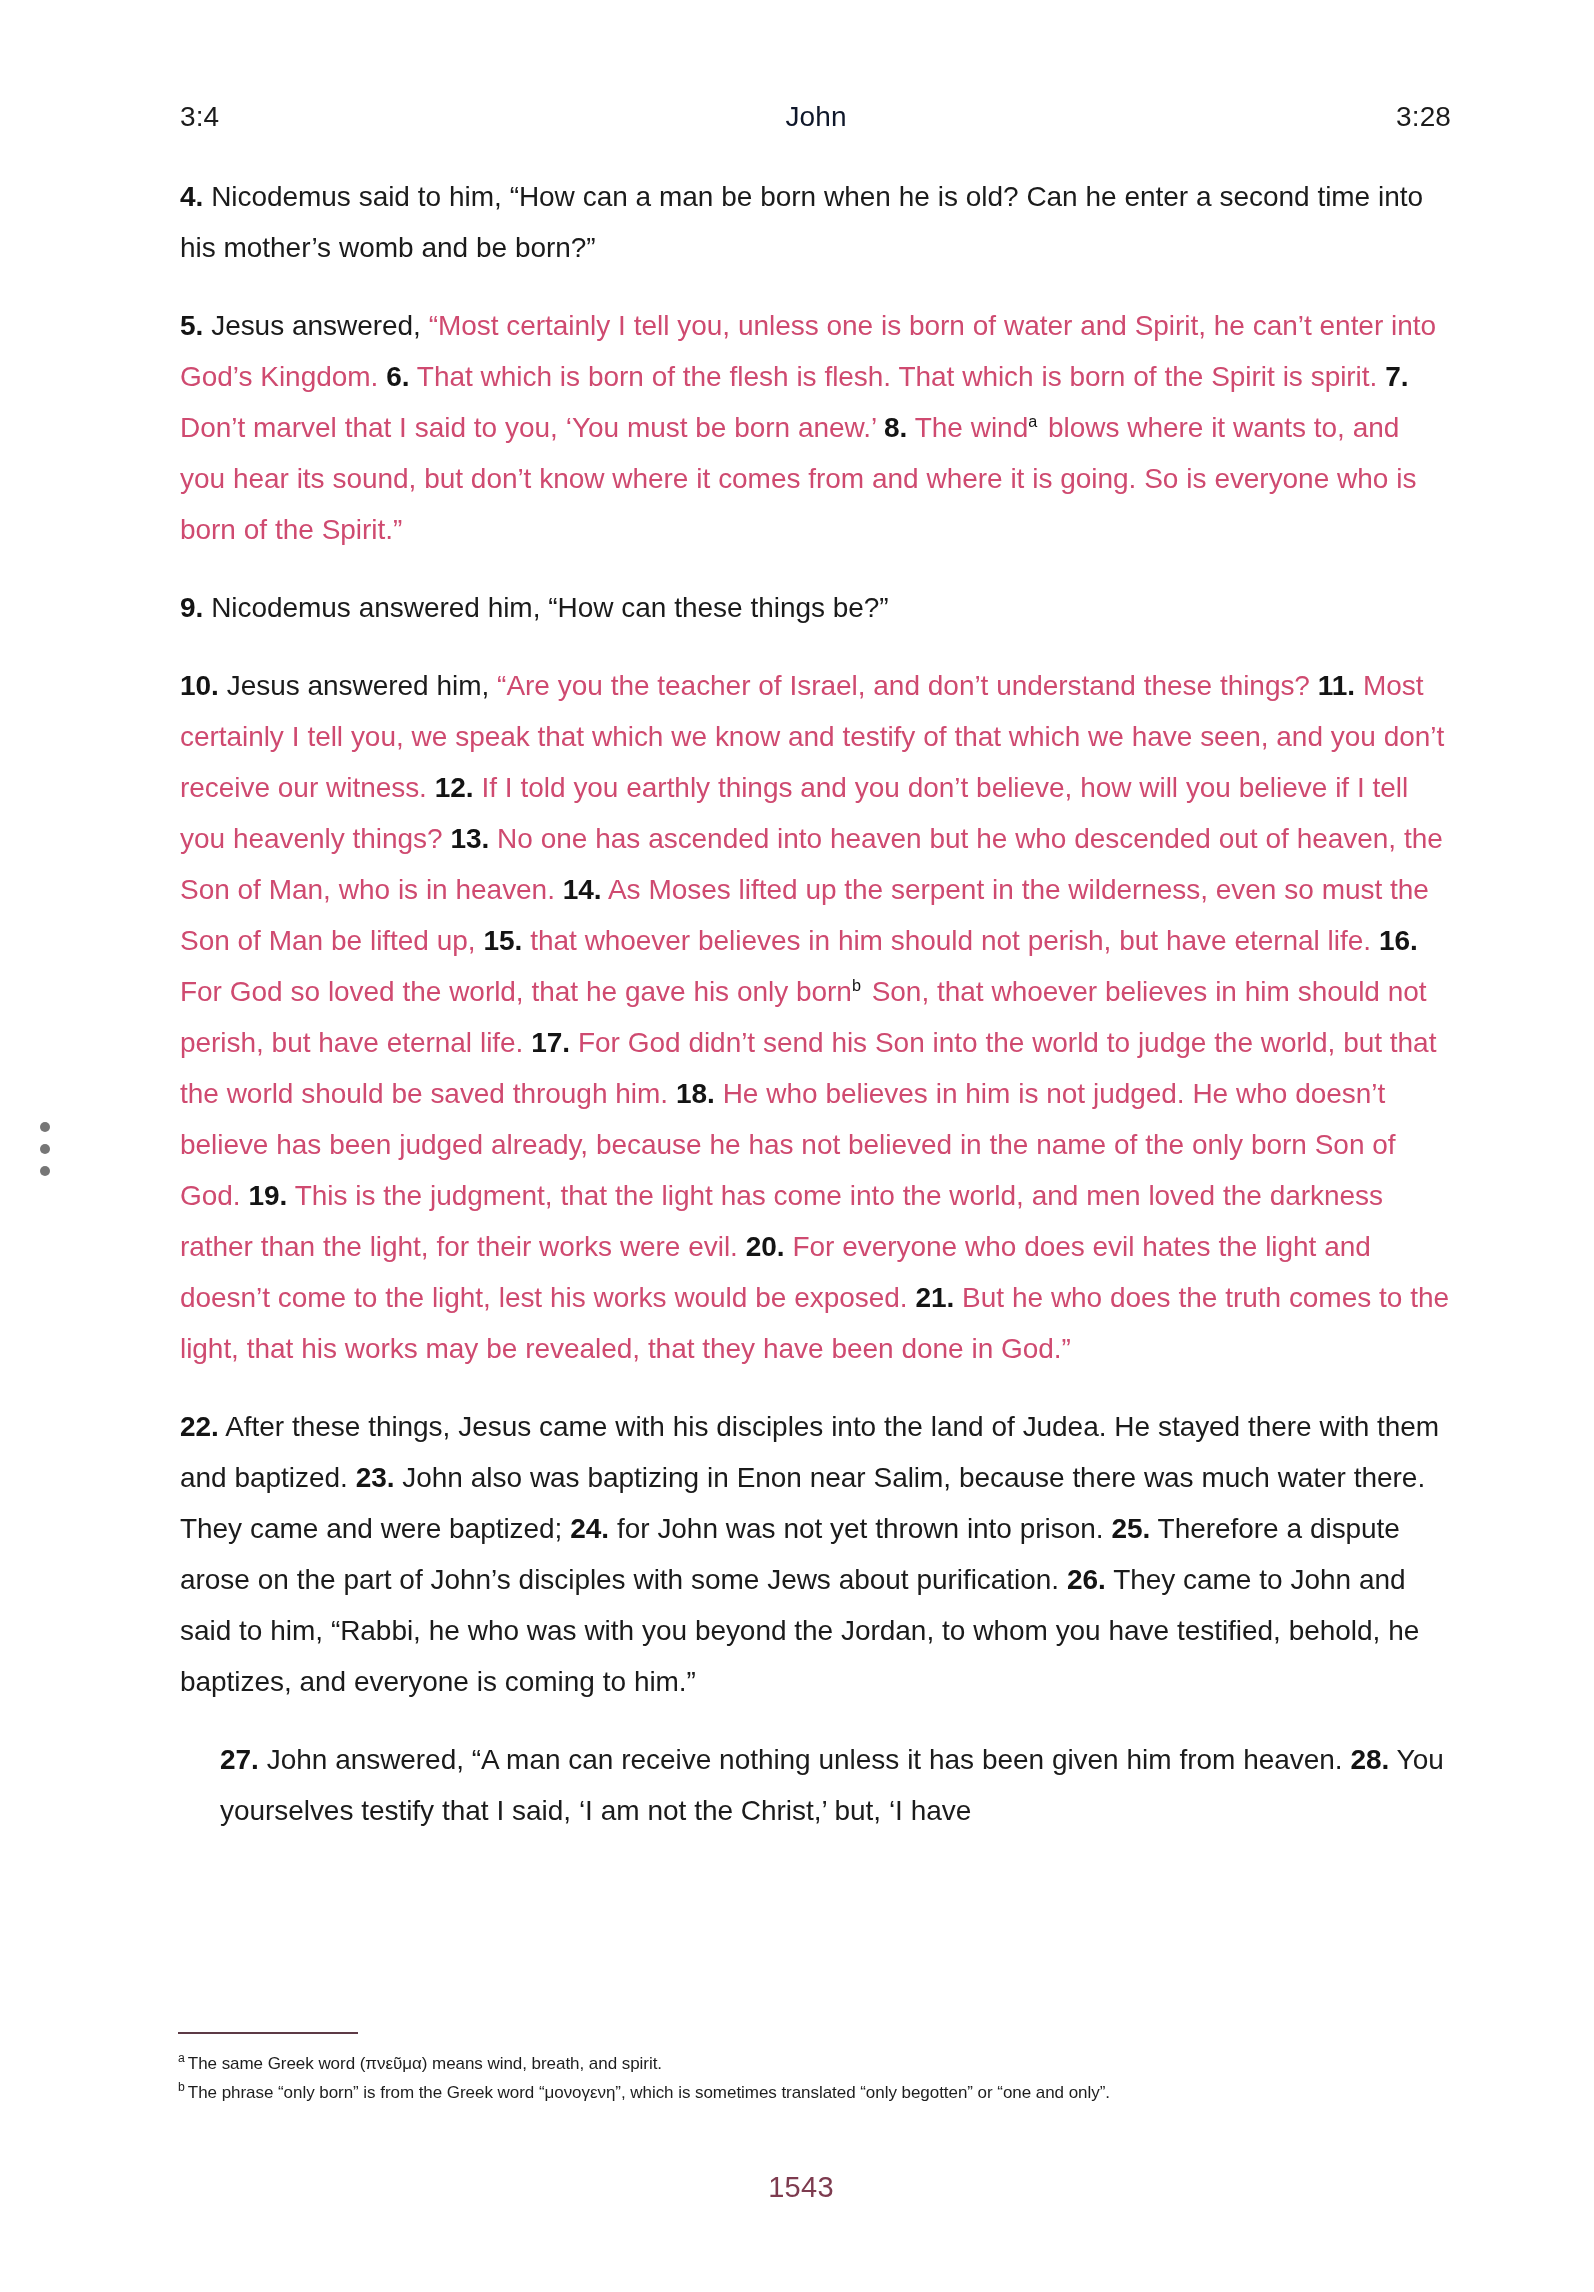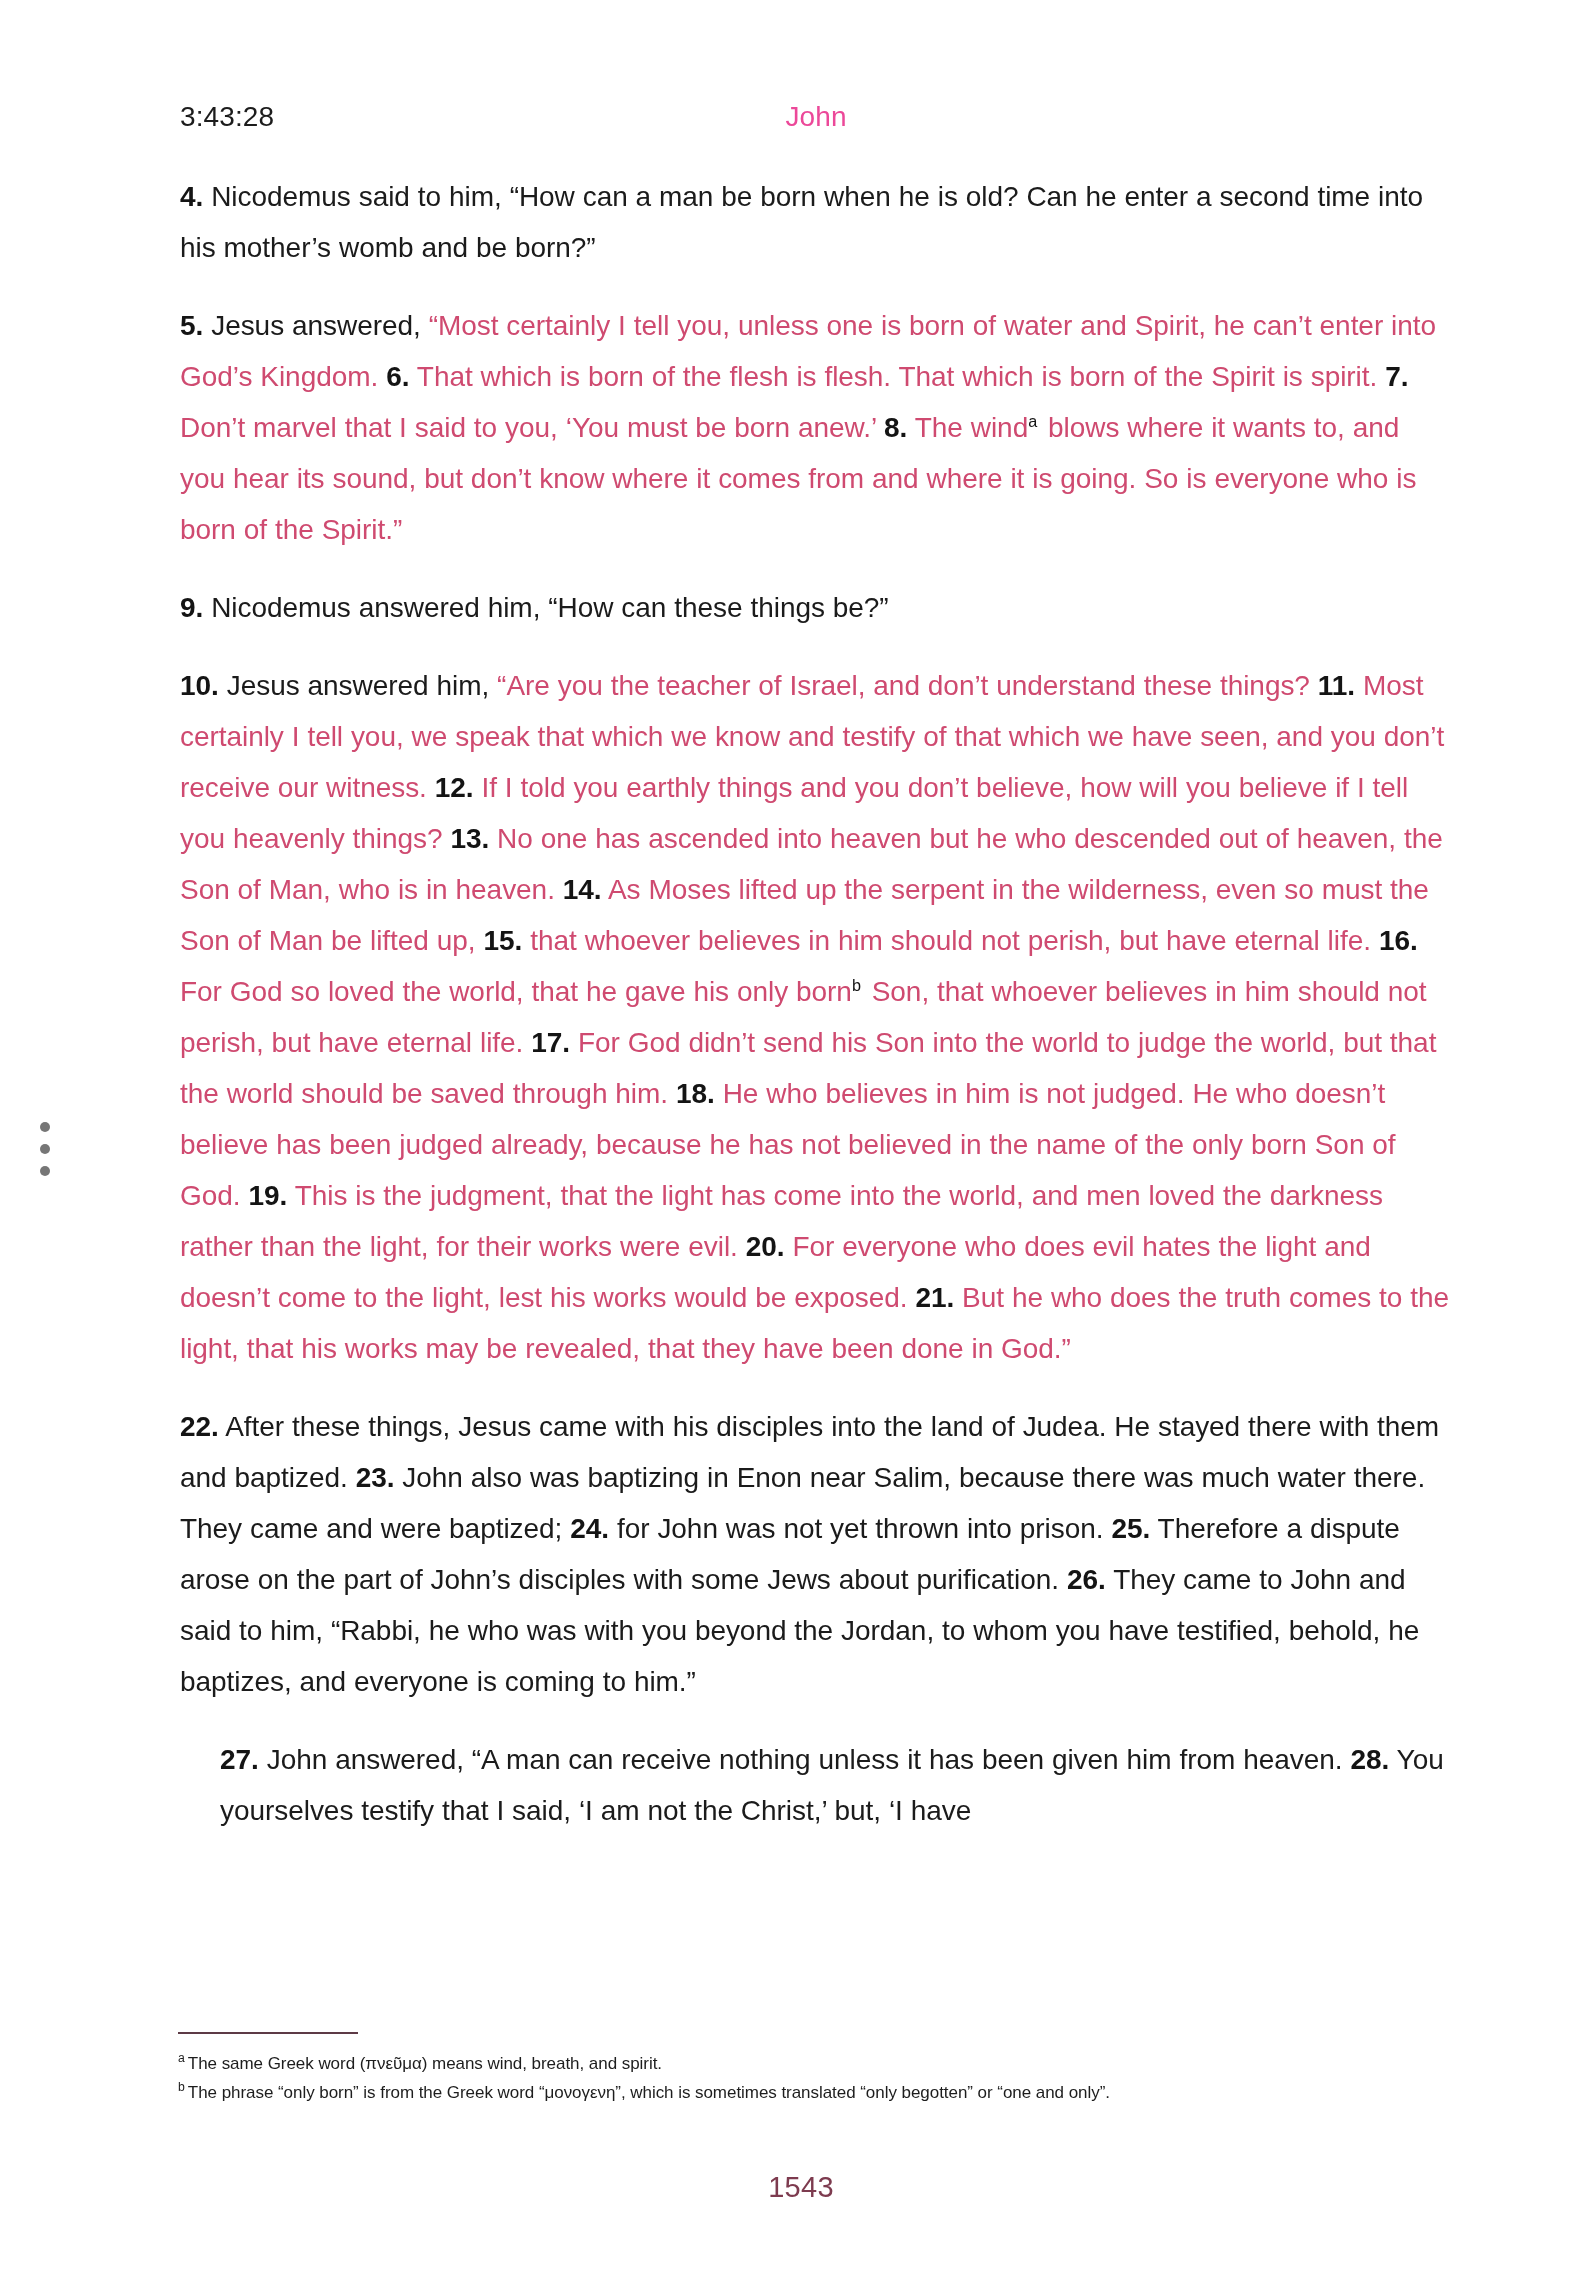--- a/index.html
+++ b/index.html
@@ -25,30 +25,30 @@
 
   
   .running-head {
     position: absolute;
     left: 180px;
     right: 144px;
     top: 101px;
     height: 41px;
     display: flex;
     align-items: baseline;
-    justify-content: flex-start;
+    justify-content: space-between;
     font-size: 28px;
     letter-spacing: 0.1px;
   }
   .rh-ref {
     color: #1c1c1c;
     white-space: nowrap;
   }
   .rh-book {
-    color: #ec4899;
+    color: #0f172a;
     position: absolute;
     left: 1px; right: 0;
     text-align: center;
     pointer-events: none;
   }
 
   
   .column {
     position: absolute;
     left: 180px;

